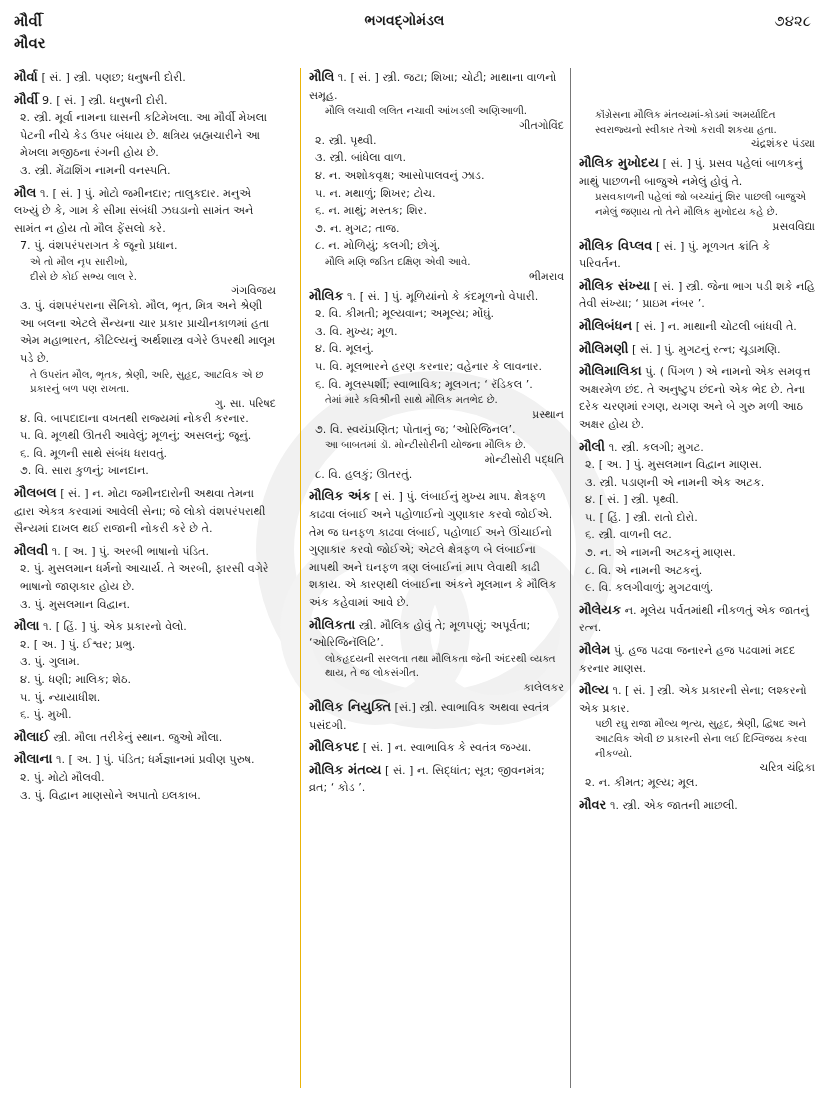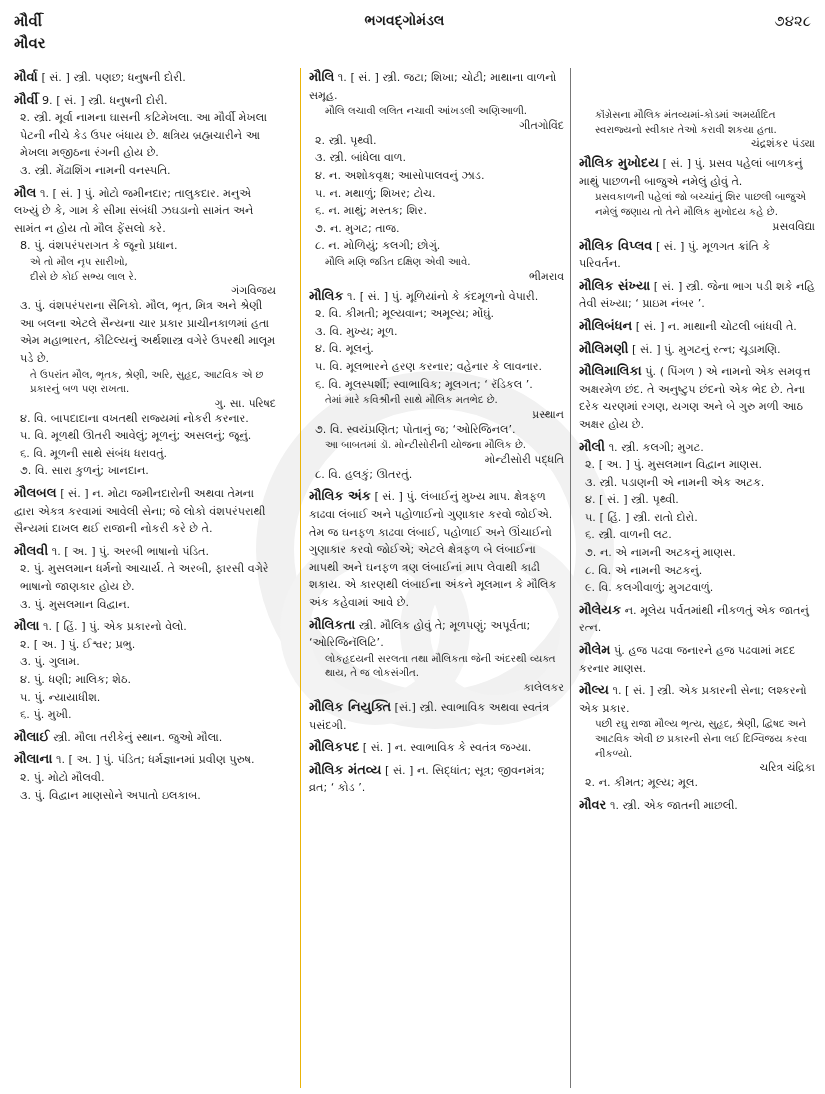--- a/index.html
+++ b/index.html
@@ -54,21 +54,21 @@
       <div class="entry">
         <div><span class="hw">મૌર્વા</span> <span>[ સં. ] સ્ત્રી. પણછ; ધનુષની દોરી.</span></div>
       </div>
       <div class="entry">
         <div><span class="hw">મૌર્વી</span> <span>9. [ સં. ] સ્ત્રી. ધનુષની દોરી.</span></div>
         <div class="sense">૨. સ્ત્રી. મૂર્વા નામના ઘાસની કટિમેખલા. આ મૌર્વી મેખલા પેટની નીચે કેડ ઉપર બંધાય છે. ક્ષત્રિય બ્રહ્મચારીને આ મેખલા મજીઠના રંગની હોય છે.</div>
         <div class="sense">૩. સ્ત્રી. મેંઢાશિંગ નામની વનસ્પતિ.</div>
       </div>
       <div class="entry">
         <div><span class="hw">મૌલ</span> <span>૧. [ સં. ] પું. મોટો જમીનદાર; તાલુકદાર. મનુએ લખ્યું છે કે, ગામ કે સીમા સંબંધી ઝઘડાનો સામંત અને સામંત ન હોય તો મૌલ ફેંસલો કરે.</span></div>
-        <div class="sense">8. પું. વંશપરંપરાગત કે જૂનો પ્રધાન.</div>
+        <div class="sense">7. પું. વંશપરંપરાગત કે જૂનો પ્રધાન.</div>
         <div class="quote">એ તો મૌલ નૃપ સારીખો,</div>
         <div class="quote">દીસે છે કોઈ સભ્ય લાલ રે.</div>
         <div class="source">ગંગવિજય</div>
         <div class="sense">૩. પું. વંશપરંપરાના સૈનિકો. મૌલ, ભૃત, મિત્ર અને શ્રેણી આ બલના એટલે સૈન્યના ચાર પ્રકાર પ્રાચીનકાળમાં હતા એમ મહાભારત, કૌટિલ્યનું અર્થશાસ્ત્ર વગેરે ઉપરથી માલૂમ પડે છે.</div>
         <div class="quote">તે ઉપરાંત મૌલ, ભૃતક, શ્રેણી, અરિ, સુહૃદ, આટવિક એ છ પ્રકારનું બળ પણ રાખતા.</div>
         <div class="source">ગુ. સા. પરિષદ</div>
         <div class="sense">૪. વિ. બાપદાદાના વખતથી રાજ્યમાં નોકરી કરનાર.</div>
         <div class="sense">૫. વિ. મૂળથી ઊતરી આવેલું; મૂળનું; અસલનું; જૂનું.</div>
         <div class="sense">૬. વિ. મૂળની સાથે સંબંધ ધરાવતું.</div>
         <div class="sense">૭. વિ. સારા કુળનું; ખાનદાન.</div>

